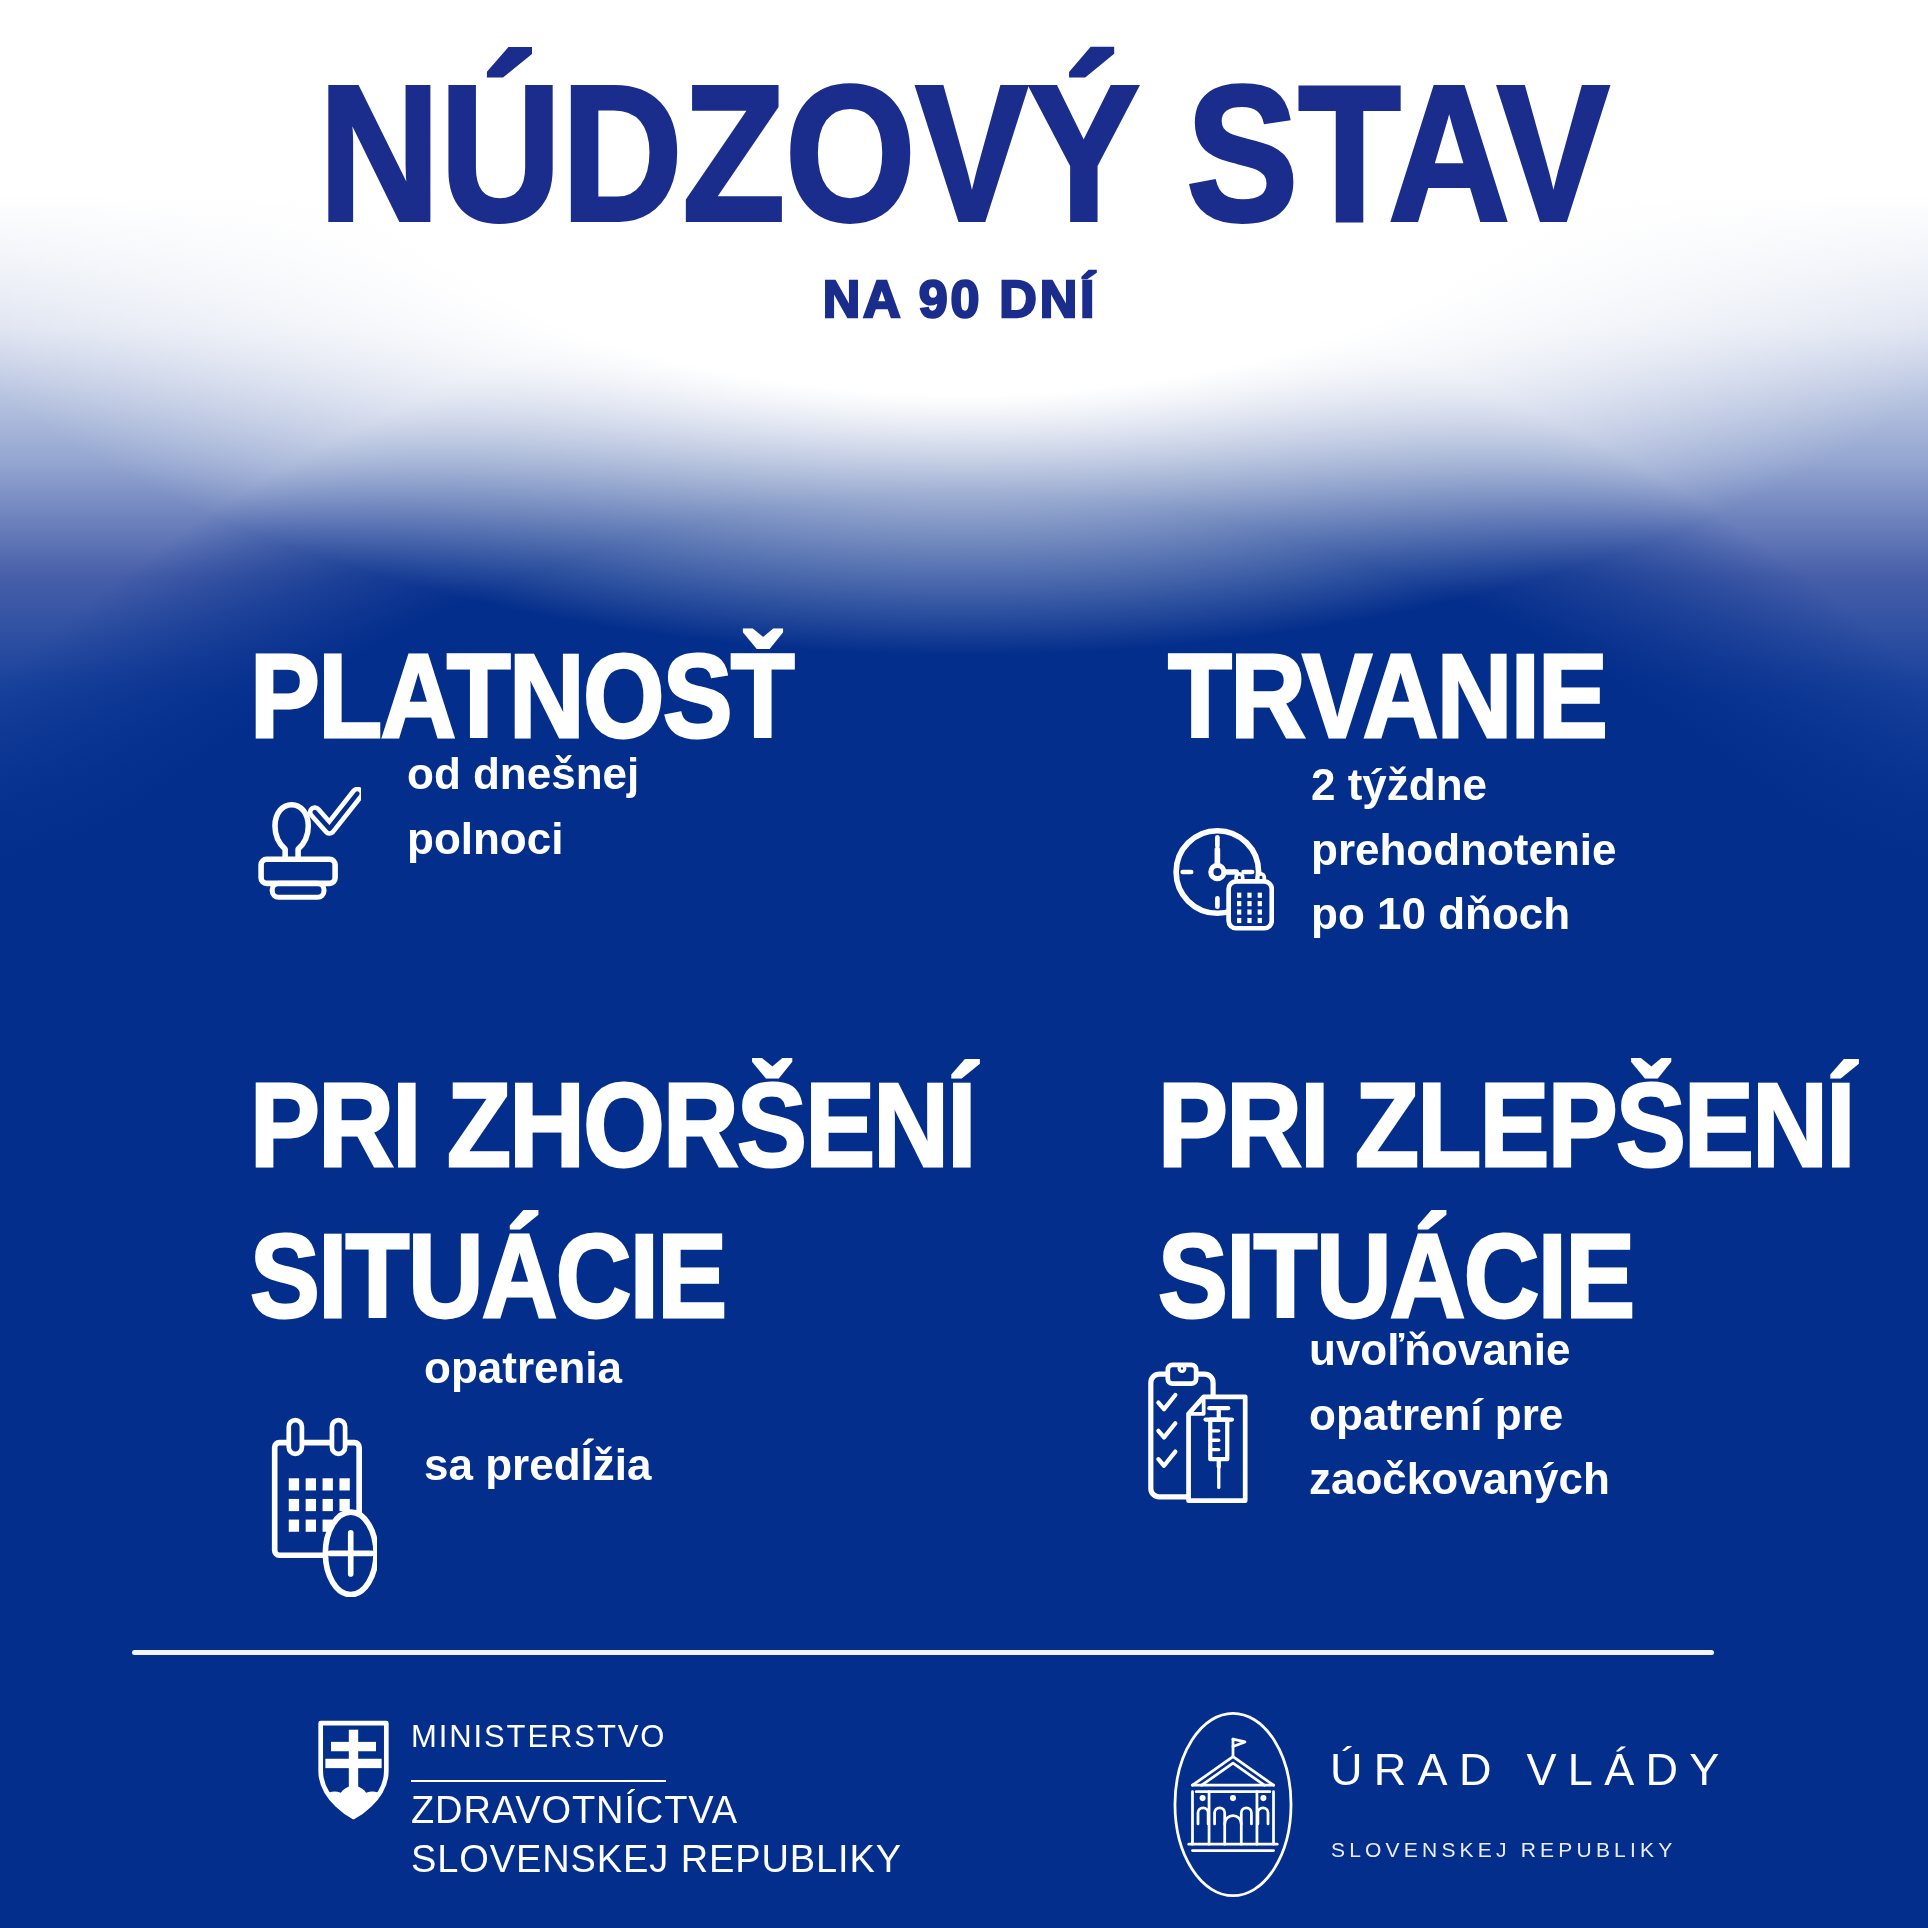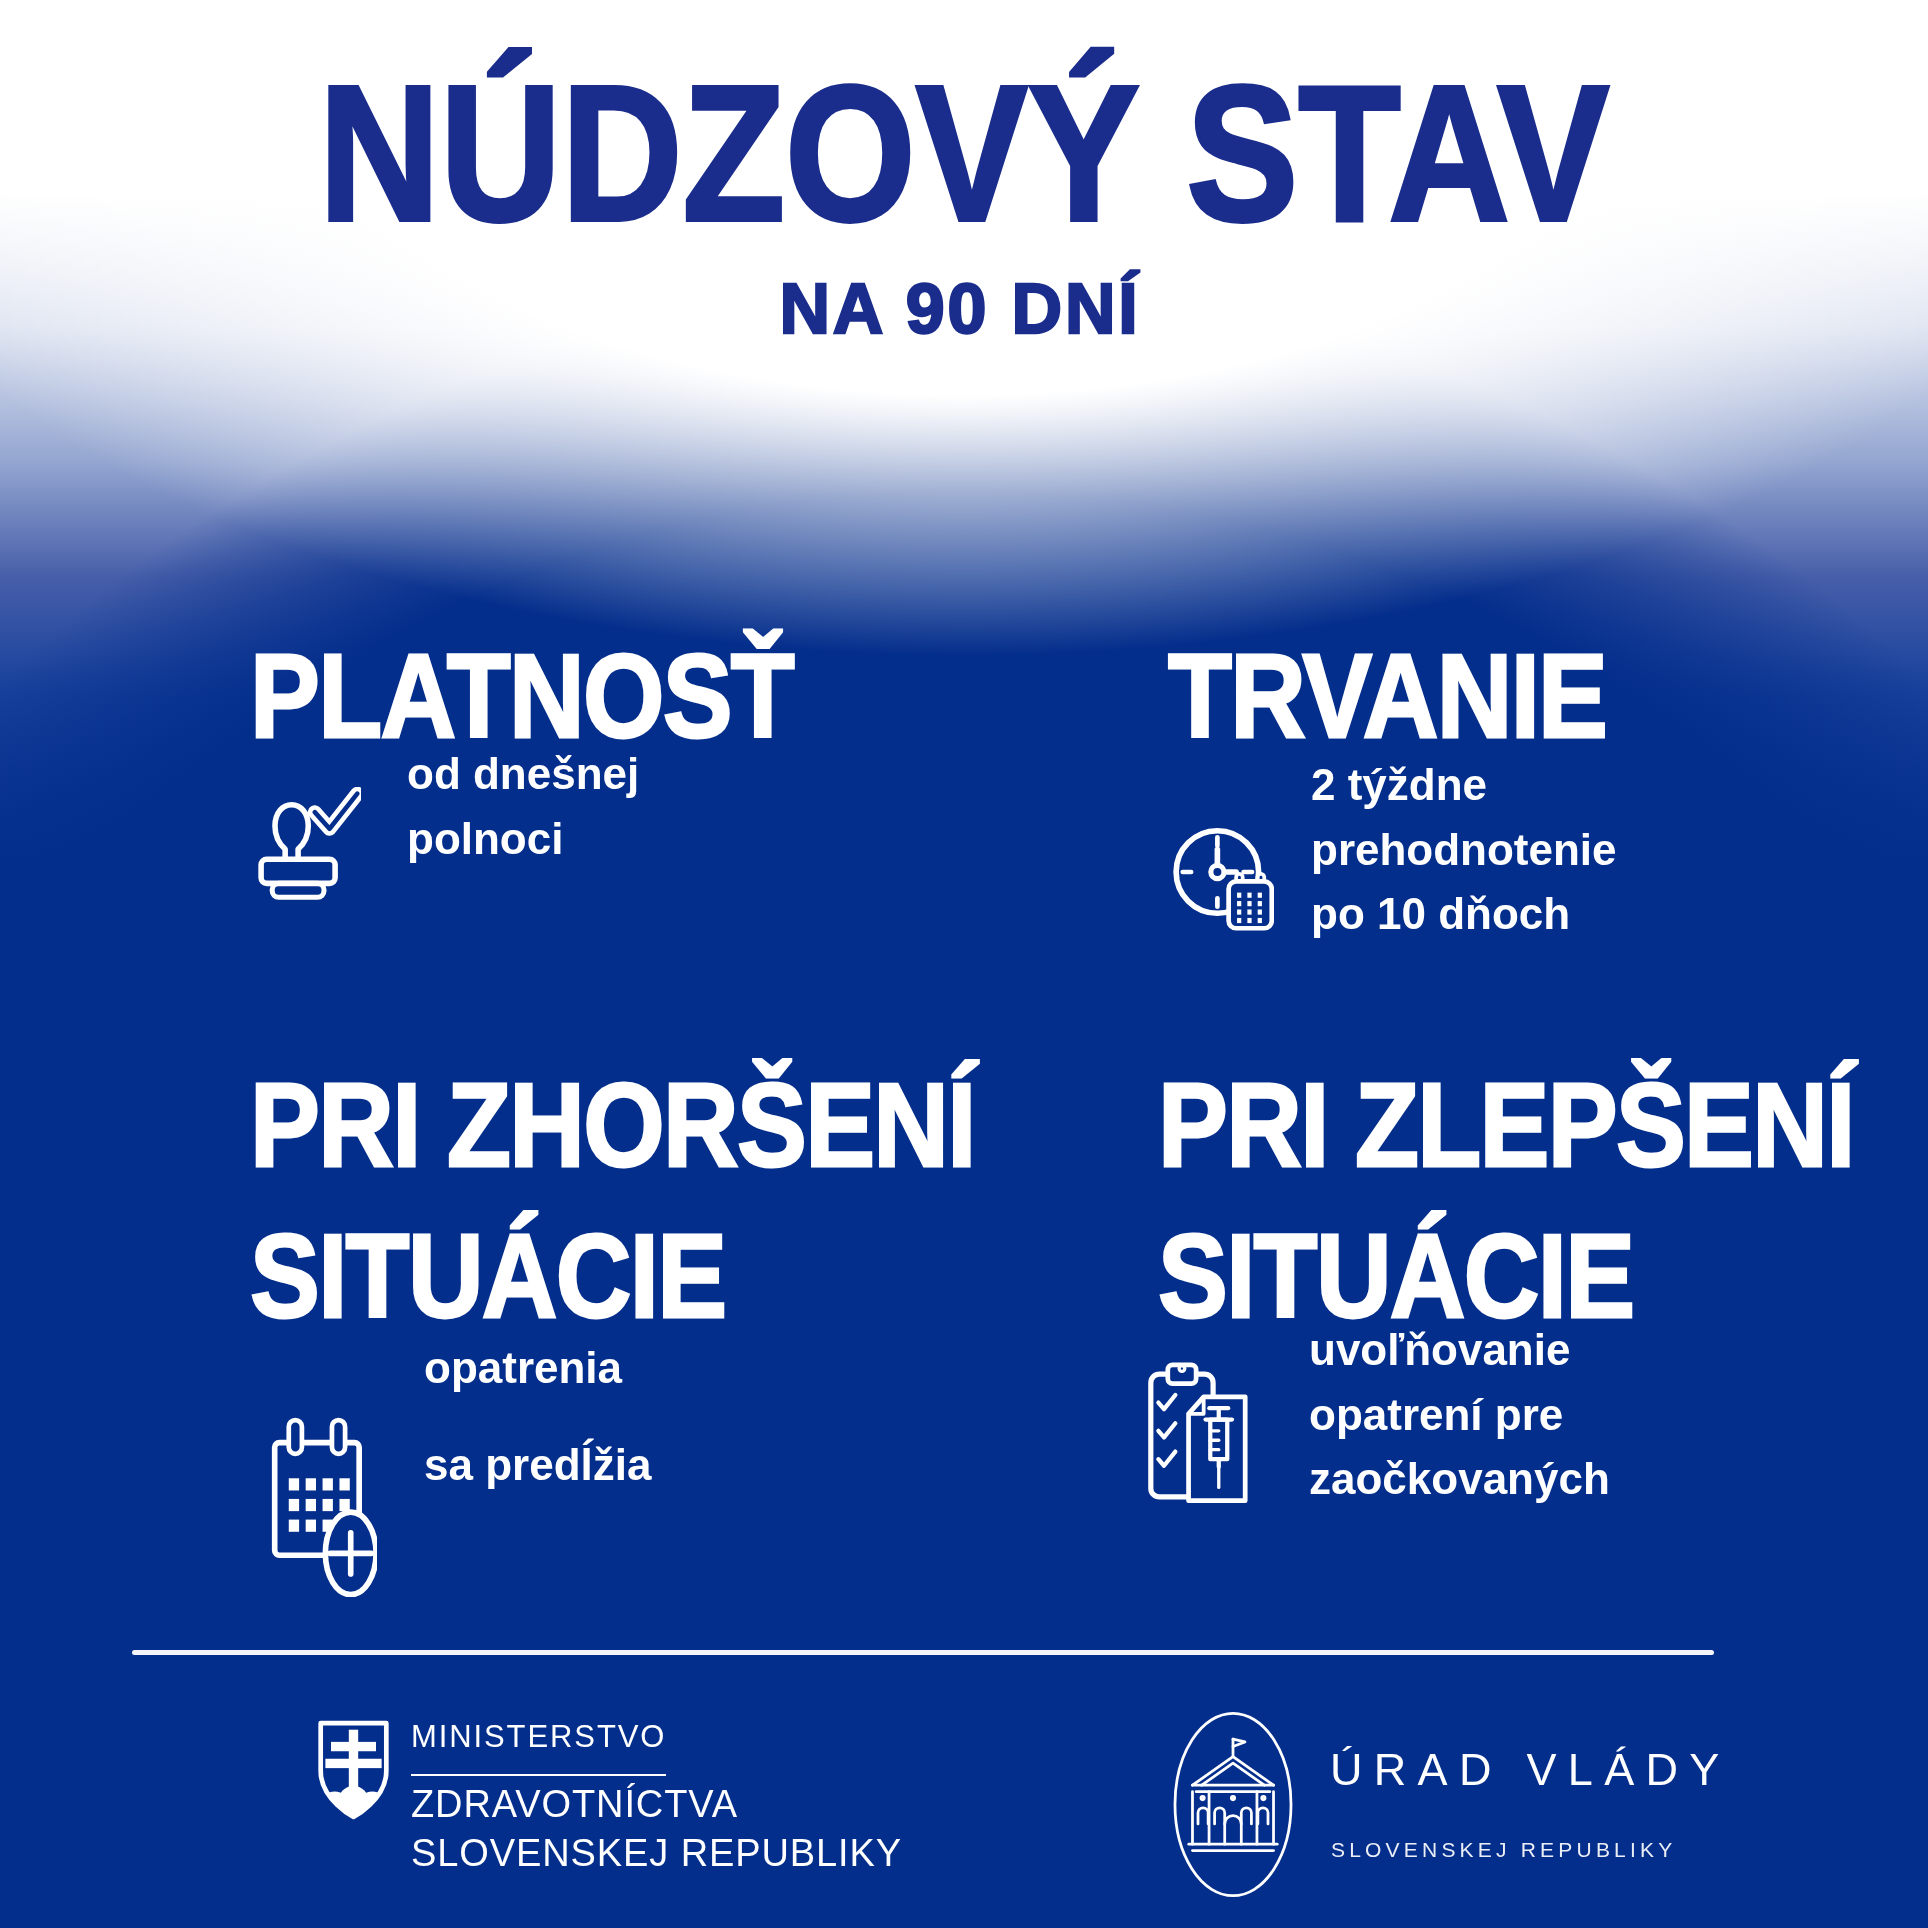--- a/index.html
+++ b/index.html
@@ -14,40 +14,40 @@
   }
   .title{
     position:absolute; left:0; right:0; top:52px; text-align:center;
     color:#1B2D8C; font-size:193px; font-weight:700; line-height:1.05;
     letter-spacing:0px; -webkit-text-stroke:3.8px #1B2D8C;
     transform:scaleX(.87); transform-origin:center;
     white-space:nowrap;
   }
   .subtitle{
     position:absolute; left:0; right:8px; top:269px; text-align:center;
-    color:#1B2D8C; font-size:70px; font-weight:700; letter-spacing:2.8px;
+    color:#1B2D8C; font-size:52px; font-weight:700; letter-spacing:2.8px;
     -webkit-text-stroke:2.4px #1B2D8C; white-space:nowrap;
   }
   .h{
     position:absolute; color:#ffffff; font-weight:700; font-size:119px;
     line-height:1.27; letter-spacing:-1.9px; -webkit-text-stroke:2.8px #ffffff;
     transform:scaleX(.88); transform-origin:left top; white-space:nowrap;
   }
   .t-body{
     position:absolute; color:#ffffff; font-weight:700; font-size:44px;
     line-height:1.47; white-space:nowrap;
   }
   .icon{ position:absolute; }
   .icon svg{ display:block; width:100%; height:100%; }
   .divider{
     position:absolute; left:132px; top:1650px; width:1582px; height:4.7px;
     background:rgba(255,255,255,.95); border-radius:2.8px;
   }
   .footer-text{ position:absolute; color:#ffffff; }
-  .min-line1{ display:table; font-size:31px; letter-spacing:1.9px; border-bottom:2.8px solid #ffffff; padding-bottom:19px; }
+  .min-line1{ display:table; font-size:31px; letter-spacing:1.9px; border-bottom:2.8px solid #ffffff; padding-bottom:25px; }
   .min-line2{ font-size:38px; letter-spacing:0.9px; margin-top:7px; }
   .min-line3{ font-size:38px; letter-spacing:0.9px; margin-top:5.6px; }
   .gov-line1{ position:absolute; left:1330px; top:1744px; font-size:45px; letter-spacing:11.3px; color:#ffffff; white-space:nowrap; }
   .gov-line2{ position:absolute; left:1331px; top:1838px; font-size:21px; letter-spacing:4.2px; color:rgba(255,255,255,.92); white-space:nowrap; }
   .mt34{ margin-top:32px; }
 </style>
 </head>
 <body>
 
 <div class="canvas">

